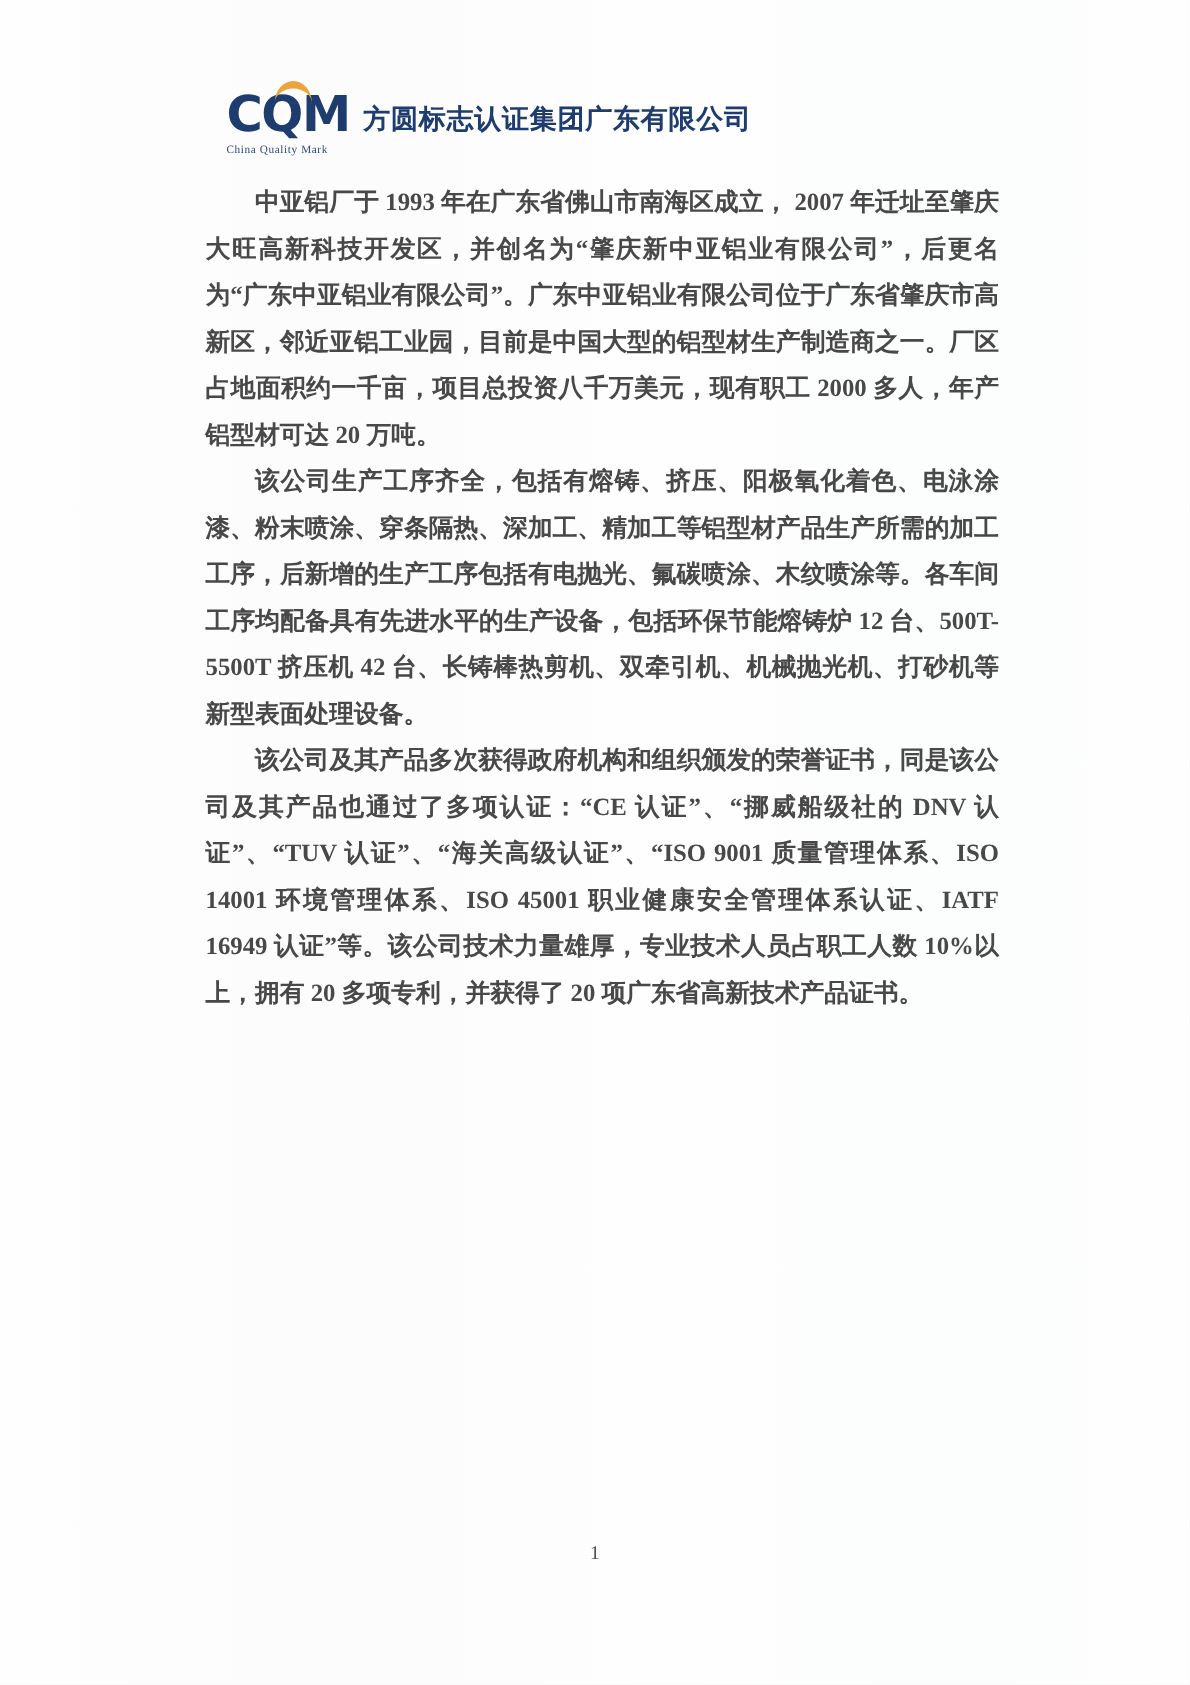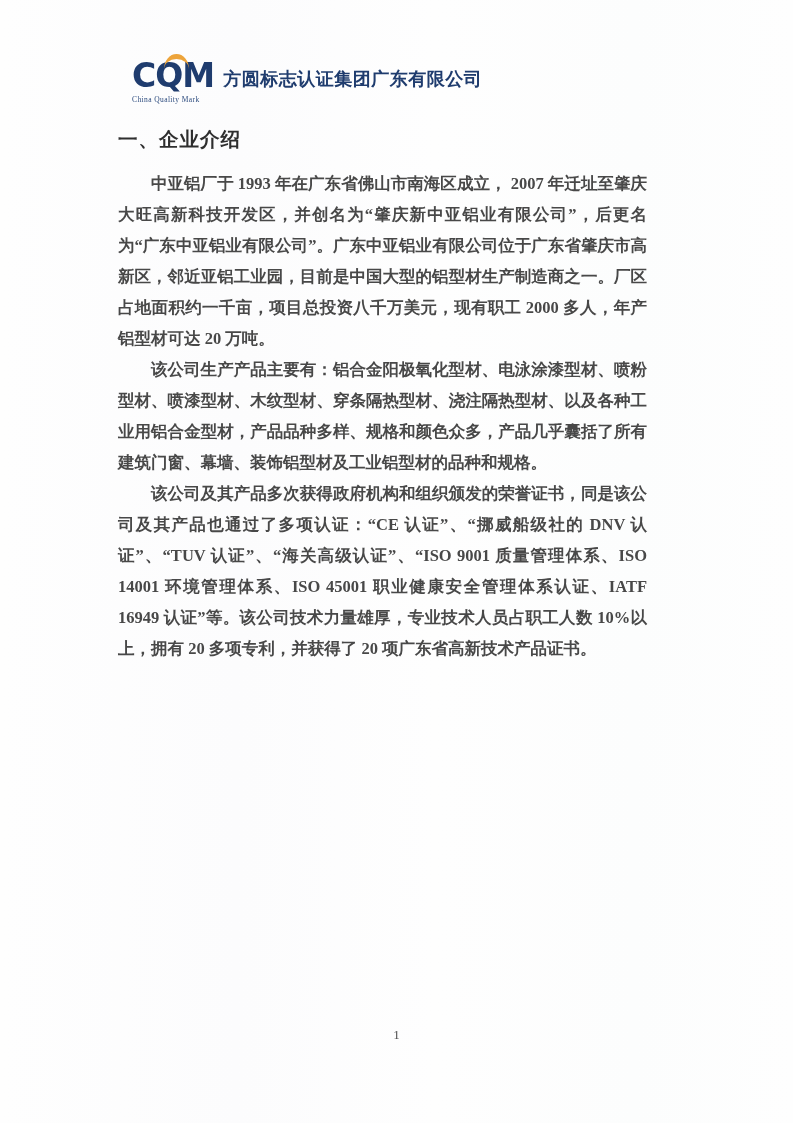--- a/index.html
+++ b/index.html
@@ -14,21 +14,21 @@
     overflow: hidden;
   }
   .sheet {
     position: relative;
     width: 793px;
     height: 1123px;
     background: linear-gradient(90deg, #fefefe 0%, #fcfcfd 30%, #fefefe 55%, #fcfdfd 80%, #fefefe 100%);
   }
   .content {
     position: absolute;
-    left: 118px;
+    left: 137px;
     top: 0;
     width: 529px;
   }
   .logo-row {
     margin-top: 58px;
     margin-left: 14px;
     display: flex;
     align-items: flex-start;
   }
   .logo-mark {
@@ -112,24 +112,23 @@
 
     <div class="logo-row">
       <div class="logo-mark">
         <div class="cqm-text">CQM</div>
         <div class="cqm-arc"></div>
         <div class="cqm-tagline">China Quality Mark</div>
       </div>
       <div class="logo-name">方圆标志认证集团广东有限公司</div>
     </div>
 
-    <h1 class="doc-heading">一、企业介绍</h1>
 
     <div class="doc-body">
         <p class="para">中亚铝厂于 1993 年在广东省佛山市南海区成立， 2007 年迁址至肇庆大旺高新科技开发区，并创名为“肇庆新中亚铝业有限公司”，后更名为“广东中亚铝业有限公司”。广东中亚铝业有限公司位于广东省肇庆市高新区，邻近亚铝工业园，目前是中国大型的铝型材生产制造商之一。厂区占地面积约一千亩，项目总投资八千万美元，现有职工 2000 多人，年产铝型材可达 20 万吨。</p>
-        <p class="para">该公司生产产品主要有：铝合金阳极氧化型材、电泳涂漆型材、喷粉型材、喷漆型材、木纹型材、穿条隔热型材、浇注隔热型材、以及各种工业用铝合金型材，产品品种多样、规格和颜色众多，产品几乎囊括了所有建筑门窗、幕墙、装饰铝型材及工业铝型材的品种和规格。</p>
+        <p class="para">该公司生产工序齐全，包括有熔铸、挤压、阳极氧化着色、电泳涂漆、粉末喷涂、穿条隔热、深加工、精加工等铝型材产品生产所需的加工工序，后新增的生产工序包括有电抛光、氟碳喷涂、木纹喷涂等。各车间工序均配备具有先进水平的生产设备，包括环保节能熔铸炉 12 台、500T-5500T 挤压机 42 台、长铸棒热剪机、双牵引机、机械抛光机、打砂机等新型表面处理设备。</p>
         <p class="para">该公司及其产品多次获得政府机构和组织颁发的荣誉证书，同是该公司及其产品也通过了多项认证：“CE 认证”、“挪威船级社的 DNV 认证”、“TUV 认证”、“海关高级认证”、“ISO 9001 质量管理体系、ISO 14001 环境管理体系、ISO 45001 职业健康安全管理体系认证、IATF 16949 认证”等。该公司技术力量雄厚，专业技术人员占职工人数 10%以上，拥有 20 多项专利，并获得了 20 项广东省高新技术产品证书。</p>
       </div>
 
   </div>
 
   <div class="page-number">1</div>
 </div>
 
 </body></html>

